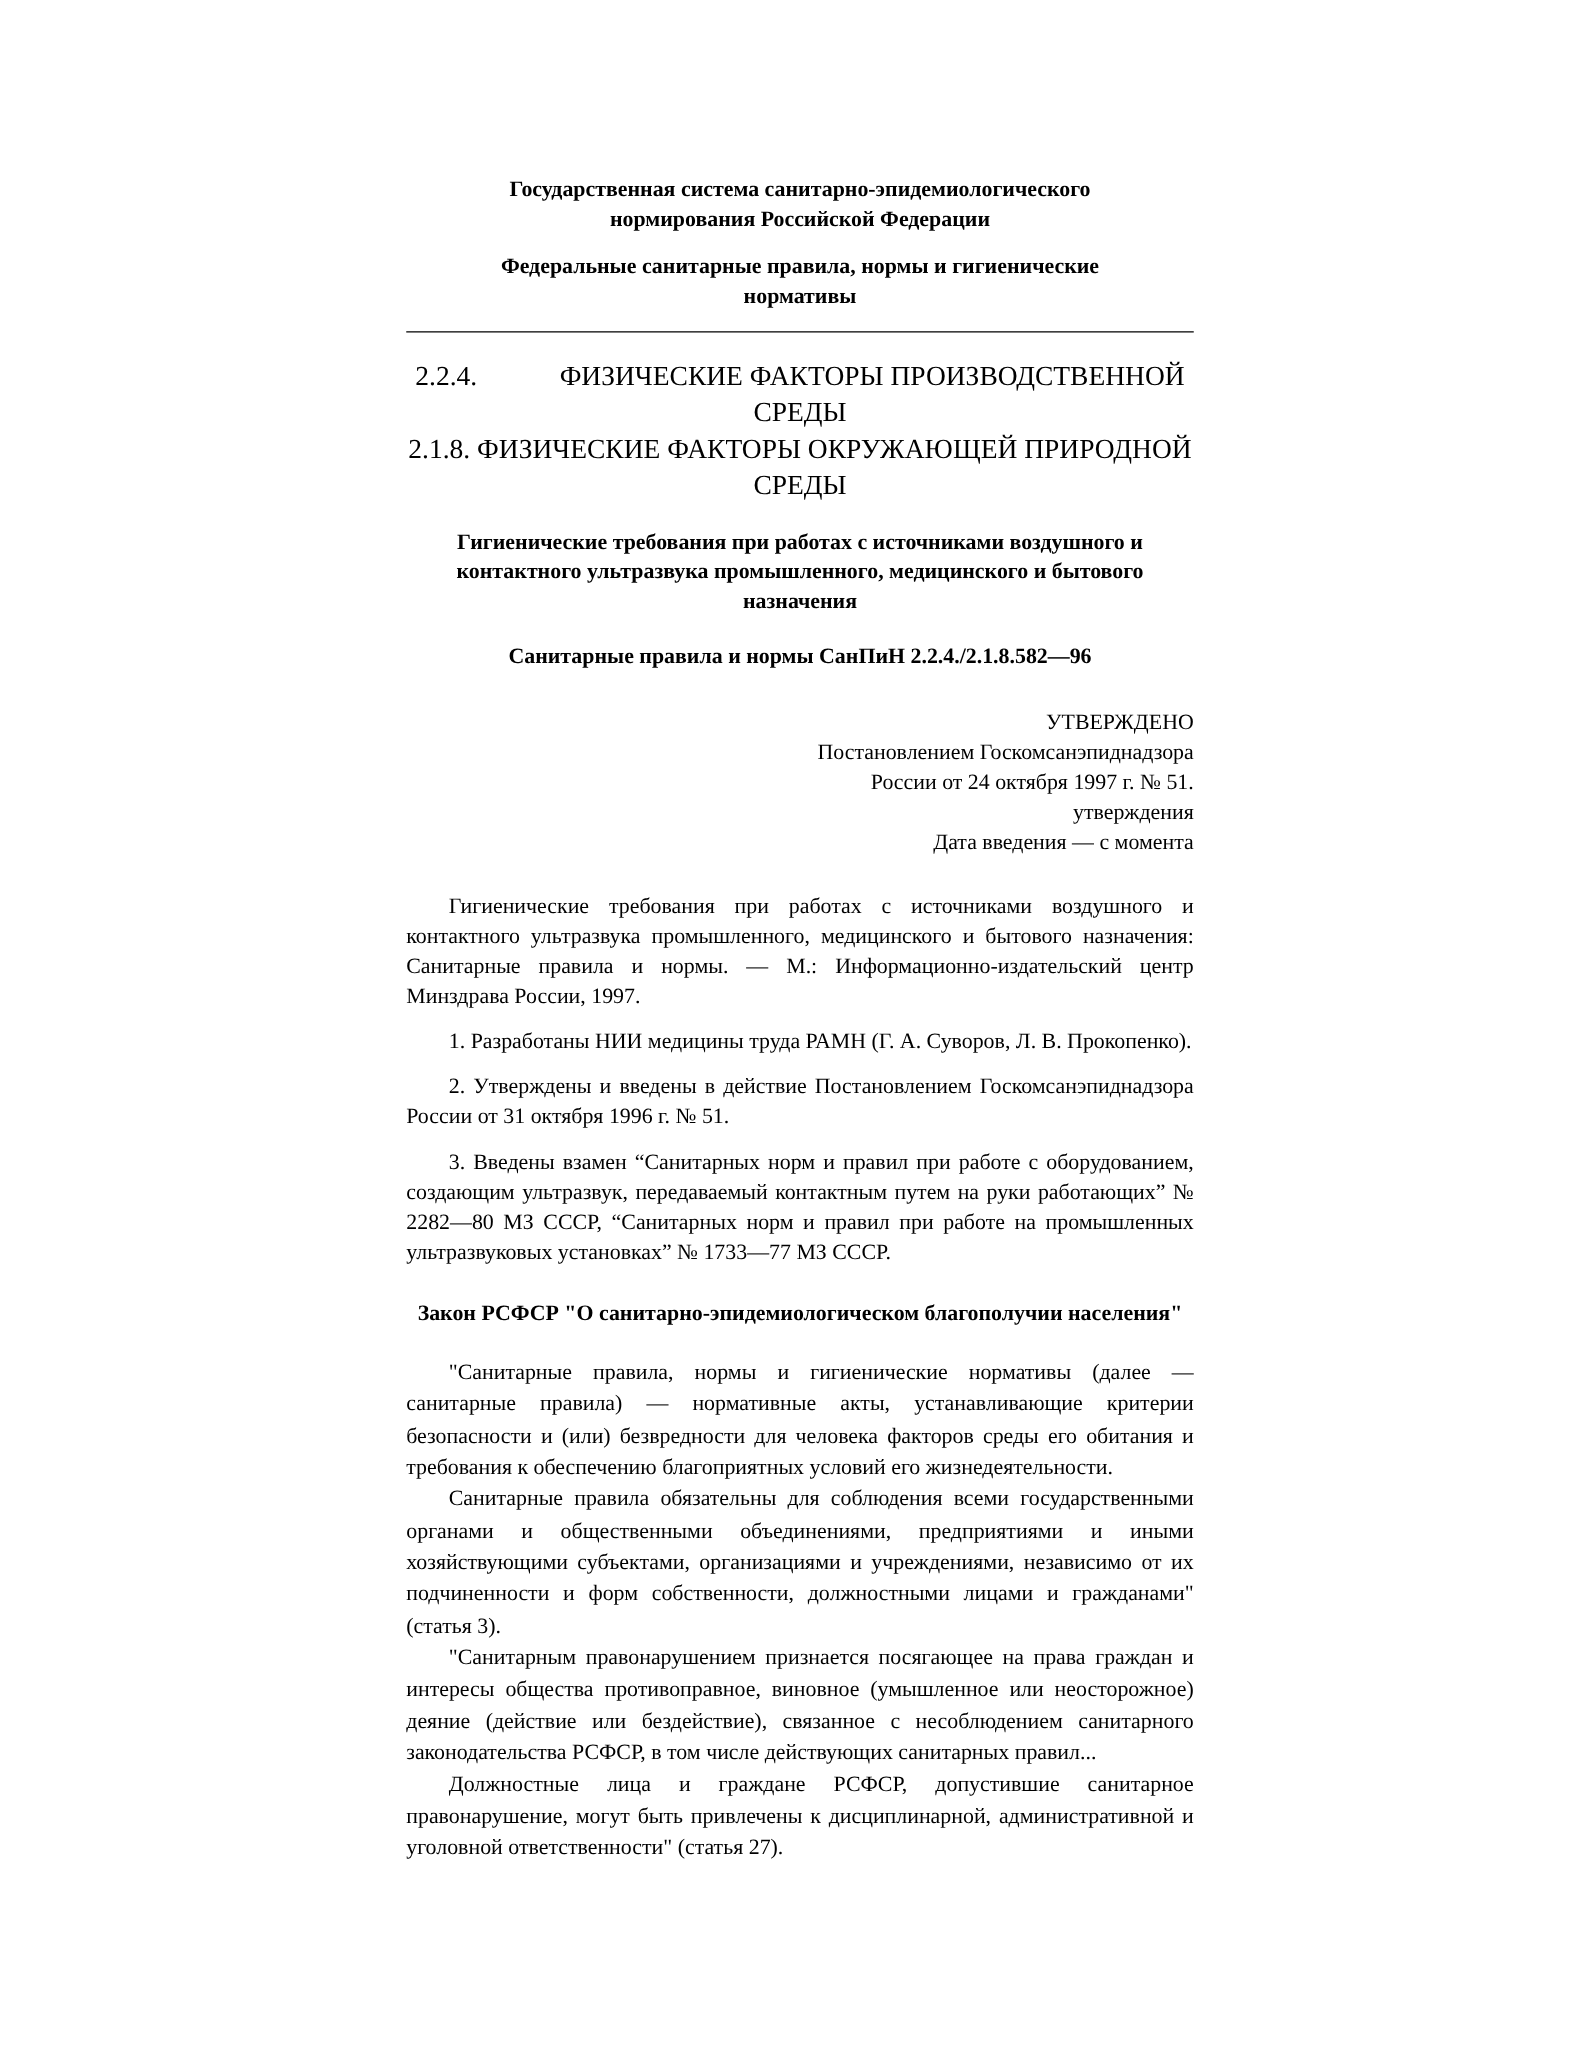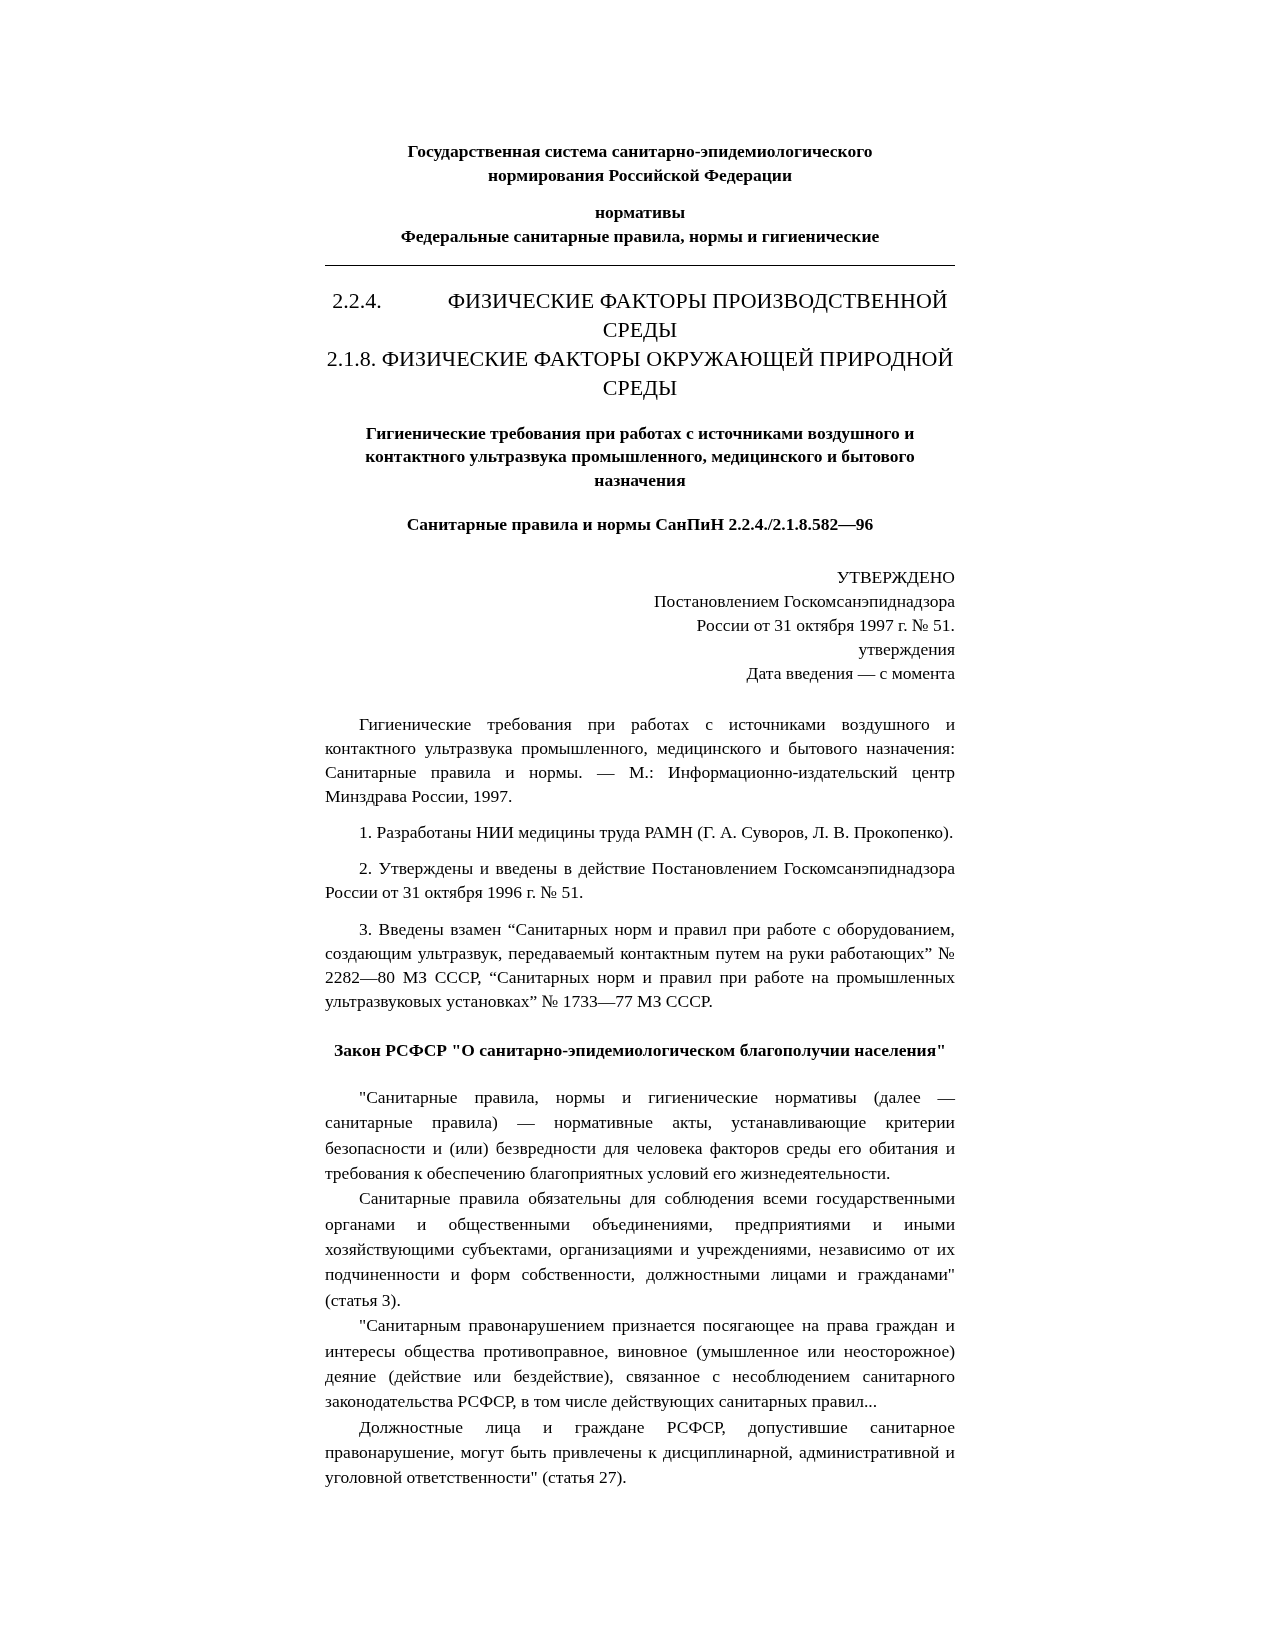--- a/index.html
+++ b/index.html
@@ -113,22 +113,22 @@
   <div class="doc">
 
     <div class="heading-block">
       <span class="line">Государственная система санитарно-эпидемиологического</span>
       <span class="line">нормирования Российской Федерации</span>
     </div>
 
     <div class="gap-sm"></div>
 
     <div class="heading-block">
+      <span class="line">Федеральные санитарные правила, нормы и гигиенические</span>
       <span class="line">нормативы</span>
-      <span class="line">Федеральные санитарные правила, нормы и гигиенические</span>
     </div>
 
     <hr class="rule">
 
     <div class="sec-title">
       <span class="num-row">
         <span class="num">2.2.4.</span><span class="spacer"></span><span>ФИЗИЧЕСКИЕ ФАКТОРЫ ПРОИЗВОДСТВЕННОЙ</span>
       </span>
       <span class="line">СРЕДЫ</span>
     </div>
@@ -149,21 +149,21 @@
     <div class="gap-md"></div>
 
     <div class="subtitle-bold">
       <span class="line">Санитарные правила и нормы</span>
       <span class="line">СанПиН 2.2.4./2.1.8.582—96</span>
     </div>
 
     <div class="approve">
       <span class="line">УТВЕРЖДЕНО</span>
       <span class="line">Постановлением Госкомсанэпиднадзора</span>
-      <span class="line">России от 31 октября 1997 г. № 51.</span>
+      <span class="line">России от 24 октября 1997 г. № 51.</span>
       <span class="line">утверждения</span>
       <span class="line">Дата введения — с момента</span>
     </div>
 
     <p class="body first"><span class="bold">Гигиенические</span><span> требования при работах с источниками воздушного и контактного ультразвука промышленного, медицинского и бытового назначения: Санитарные правила и нормы. — М.: Информационно-издательский центр Минздрава России, 1997.</span></p>
 
     <p class="body tight">1. Разработаны НИИ медицины труда РАМН (Г. А. Суворов, Л. В. Прокопенко).</p>
     <p class="body tight">2. Утверждены и введены в действие Постановлением Госкомсанэпиднадзора России от 31 октября 1996 г. № 51.</p>
     <p class="body tight">3. Введены взамен “Санитарных норм и правил при работе с оборудованием, создающим ультразвук, передаваемый контактным путем на руки работающих” № 2282—80 МЗ СССР, “Санитарных норм и правил при работе на промышленных ультразвуковых установках” № 1733—77 МЗ СССР.</p>
 

